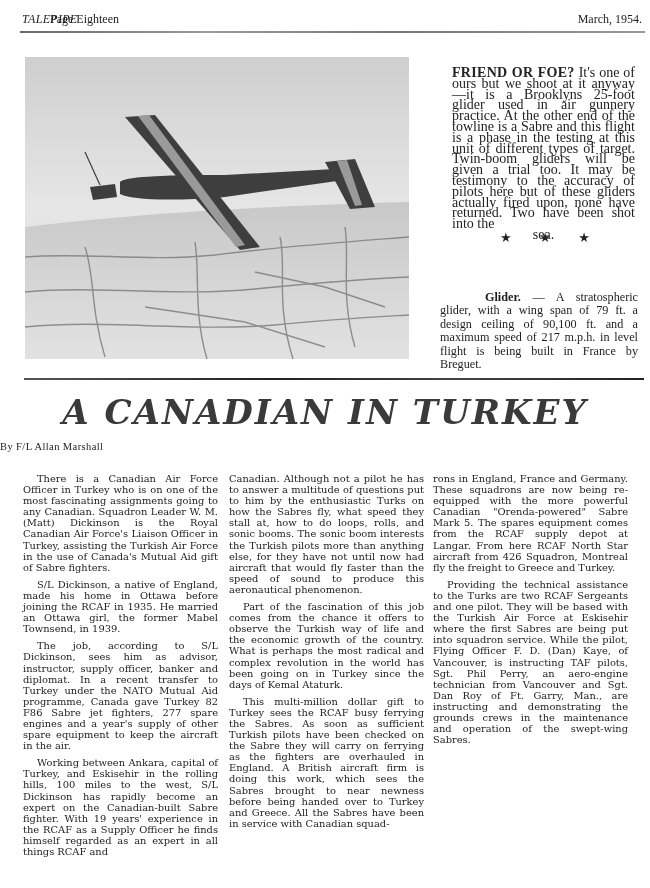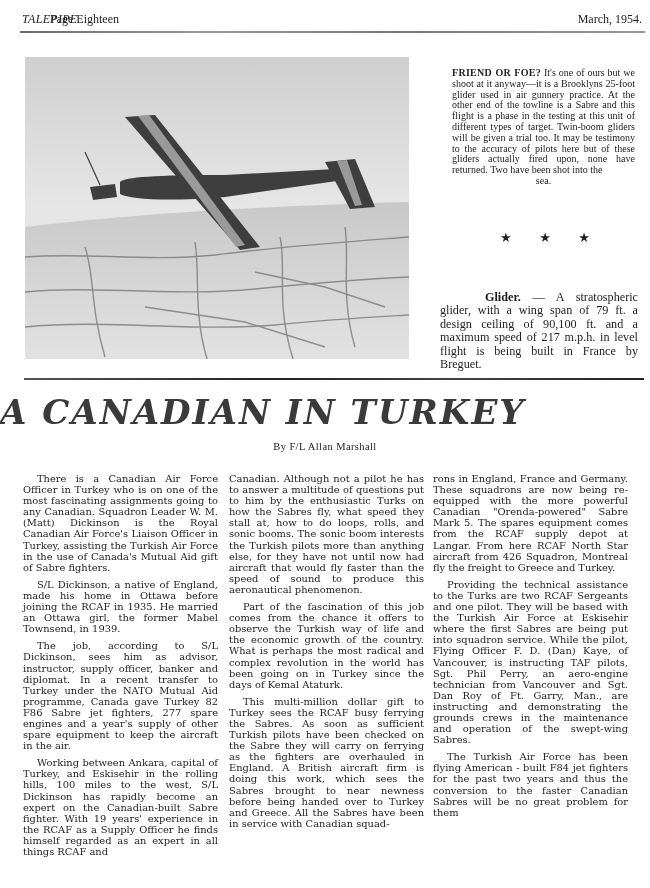--- a/index.html
+++ b/index.html
@@ -8,34 +8,34 @@
 
     .header { position: absolute; top: 12px; left: 22px; width: 620px; height: 22px; font-family: "Liberation Serif", "DejaVu Serif", serif; font-size: 12px; color: #222; }
     .header .left { position: absolute; left: 0; top: 0; margin-left: 28px; }
     .header .center { position: absolute; left: 0; right: 0; text-align: left; top: 0; letter-spacing: 0.3px; font-style: italic; }
     .header .right { position: absolute; right: 0; top: 0; }
     .rule-top { position: absolute; top: 31px; left: 20px; width: 625px; height: 2px; background: linear-gradient(90deg,#6a6a6a,#9a9a9a 30%,#777 60%,#999); }
 
     .photo { position: absolute; top: 57px; left: 25px; width: 384px; height: 302px; overflow: hidden; background: #d9d9d9; }
     .photo svg { width: 100%; height: 100%; display: block; }
 
-    .caption-friend { position: absolute; top: 68px; left: 452px; width: 183px; font-family: "Liberation Serif", serif; font-size: 10px; line-height: 10.8px; text-align: justify; color: #222; }
+    .caption-friend { position: absolute; top: 68px; left: 452px; width: 183px; font-family: "Liberation Serif", serif; font-size: 14px; line-height: 10.8px; text-align: justify; color: #222; }
     .caption-friend .lead { font-weight: bold; letter-spacing: 0.3px; }
     .caption-friend .tail { display: block; text-align: center; }
 
     .stars { position: absolute; top: 230px; left: 500px; width: 90px; display: flex; justify-content: space-between; font-size: 13px; color: #222; }
 
     .caption-glider { position: absolute; top: 291px; left: 440px; width: 198px; font-family: "Liberation Serif", serif; font-size: 12.2px; line-height: 13.4px; text-align: justify; color: #1e1e1e; }
     .caption-glider .lead { font-weight: bold; margin-left: 45px; }
     .caption-glider .src { display: block; text-align: right; padding-right: 12px; }
 
     .rule-mid { position: absolute; top: 378px; left: 24px; width: 620px; height: 2px; background: linear-gradient(90deg,#555,#222 40%,#444 70%,#222); }
 
-    .title { position: absolute; top: 392px; left: 0; width: 650px; font-family: "DejaVu Serif", "Liberation Serif", serif; font-size: 34px; font-style: italic; font-weight: bold; letter-spacing: 2px; color: #3a3a3a; }
-    .byline { position: absolute; top: 441px; left: 0; width: 650px; text-align: center; font-family: "Liberation Serif", serif; font-size: 10.5px; color: #222; letter-spacing: 0.4px; }
+    .title { position: absolute; top: 392px; left: 0; width: 650px; text-align: center; font-family: "DejaVu Serif", "Liberation Serif", serif; font-size: 34px; font-style: italic; font-weight: bold; letter-spacing: 2px; color: #3a3a3a; }
+    .byline { position: absolute; top: 441px; left: 0; width: 650px; font-family: "Liberation Serif", serif; font-size: 10.5px; color: #222; letter-spacing: 0.4px; }
 
     .col { position: absolute; top: 473px; width: 195px; font-family: "DejaVu Serif", serif; font-size: 9.9px; line-height: 11.1px; text-align: justify; color: #1c1c1c; }
     .col p { text-indent: 14px; margin-bottom: 6px; hyphens: manual; }
     .col p.noindent { text-indent: 0; }
     .col1 { left: 23px; }
     .col2 { left: 229px; }
     .col3 { left: 433px; }
   </style>
 </head>
 <body>
@@ -115,14 +115,13 @@
 
 <div class="col col2">
   <p class="noindent">Canadian. Although not a pilot he has to answer a multitude of questions put to him by the enthusiastic Turks on how the Sabres fly, what speed they stall at, how to do loops, rolls, and sonic booms. The sonic boom interests the Turkish pilots more than anything else, for they have not until now had aircraft that would fly faster than the speed of sound to produce this aeronautical phenomenon.</p>
   <p>Part of the fascination of this job comes from the chance it offers to observe the Turkish way of life and the economic growth of the country. What is perhaps the most radical and complex revolution in the world has been going on in Turkey since the days of Kemal Ataturk.</p>
   <p>This multi-million dollar gift to Turkey sees the RCAF busy ferrying the Sabres. As soon as sufficient Turkish pilots have been checked on the Sabre they will carry on ferrying as the fighters are overhauled in England. A British aircraft firm is doing this work, which sees the Sabres brought to near newness before being handed over to Turkey and Greece. All the Sabres have been in service with Canadian squad-</p>
 </div>
 
 <div class="col col3">
   <p class="noindent">rons in England, France and Germany. These squadrons are now being re-equipped with the more powerful Canadian "Orenda-powered" Sabre Mark 5. The spares equipment comes from the RCAF supply depot at Langar. From here RCAF North Star aircraft from 426 Squadron, Montreal fly the freight to Greece and Turkey.</p>
   <p>Providing the technical assistance to the Turks are two RCAF Sergeants and one pilot. They will be based with the Turkish Air Force at Eskisehir where the first Sabres are being put into squadron service. While the pilot, Flying Officer F. D. (Dan) Kaye, of Vancouver, is instructing TAF pilots, Sgt. Phil Perry, an aero-engine technician from Vancouver and Sgt. Dan Roy of Ft. Garry, Man., are instructing and demonstrating the grounds crews in the maintenance and operation of the swept-wing Sabres.</p>
-  <p>The Turkish Air Force has been flying American - built F84 jet fighters for the past two years and thus the conversion to the faster Canadian Sabres will be no great problem for them</p>
 </div>
 
 </body></html>

